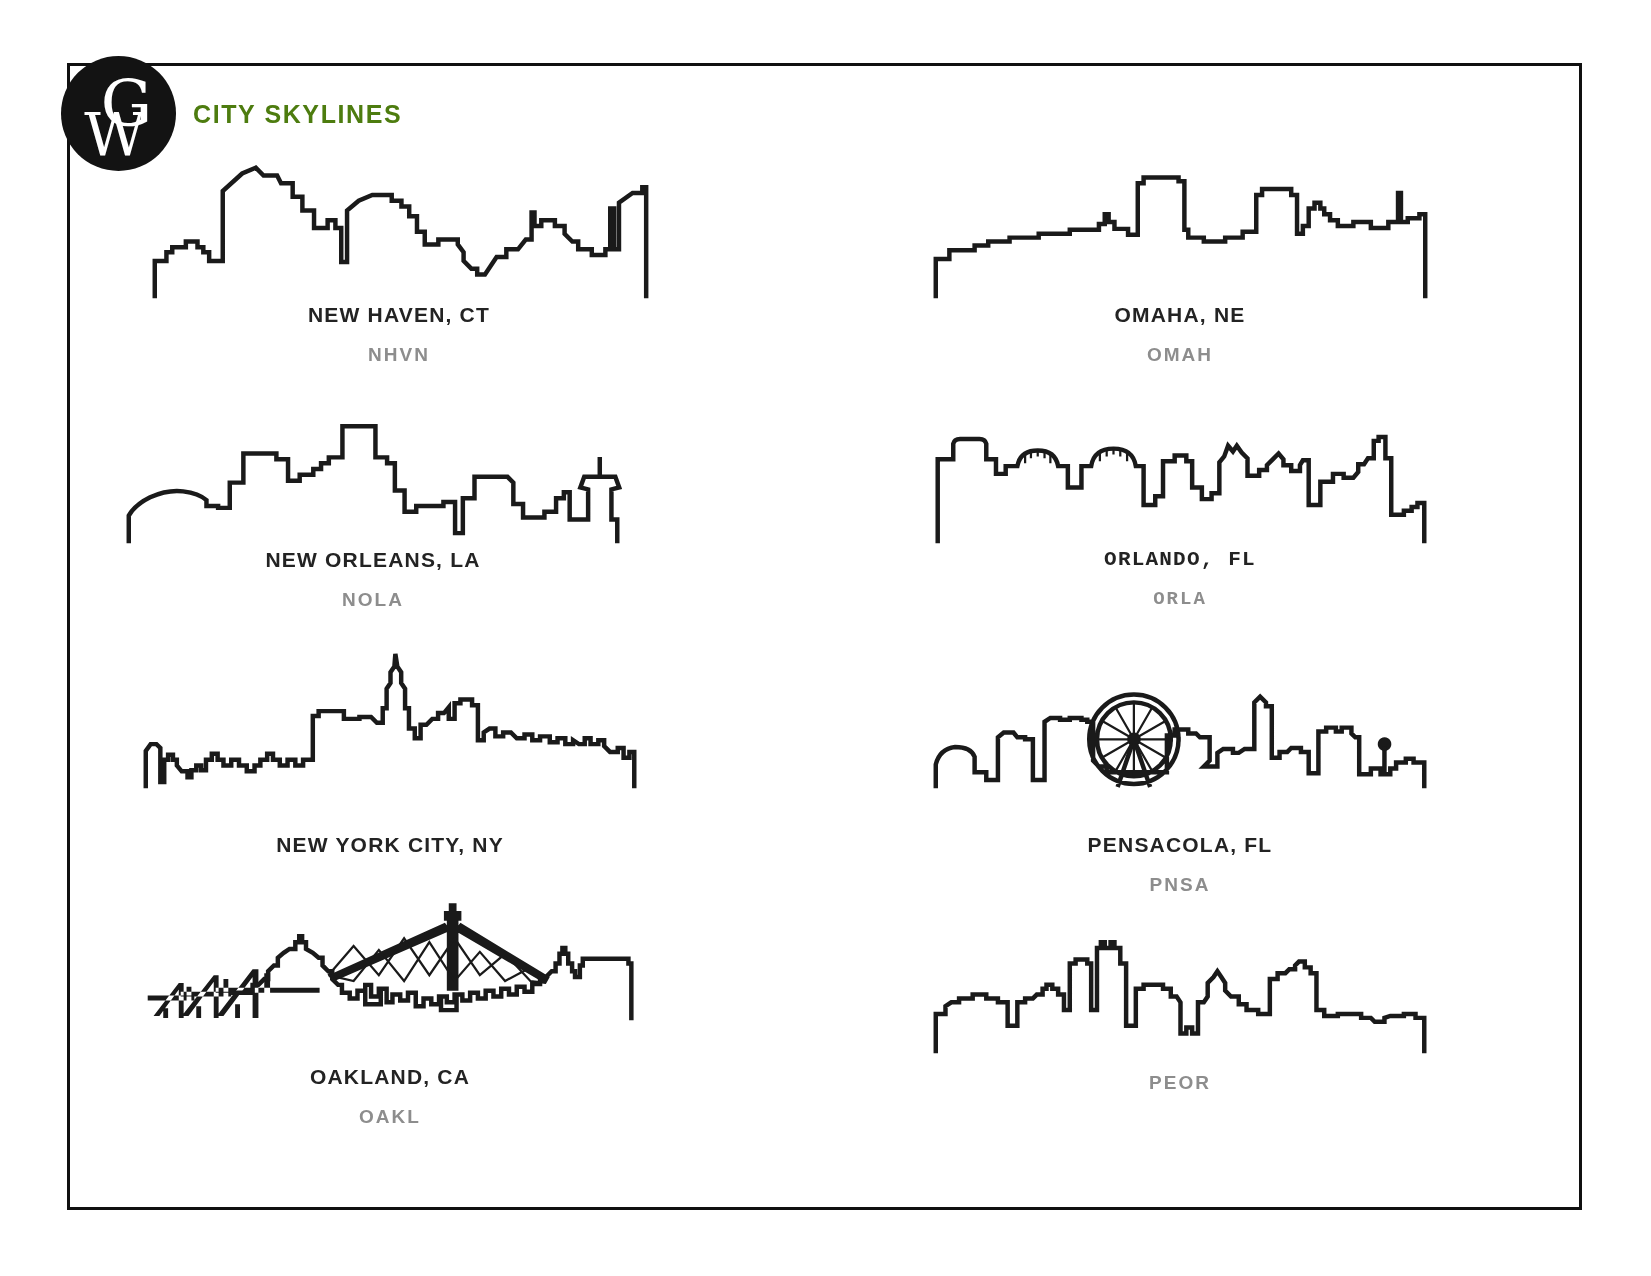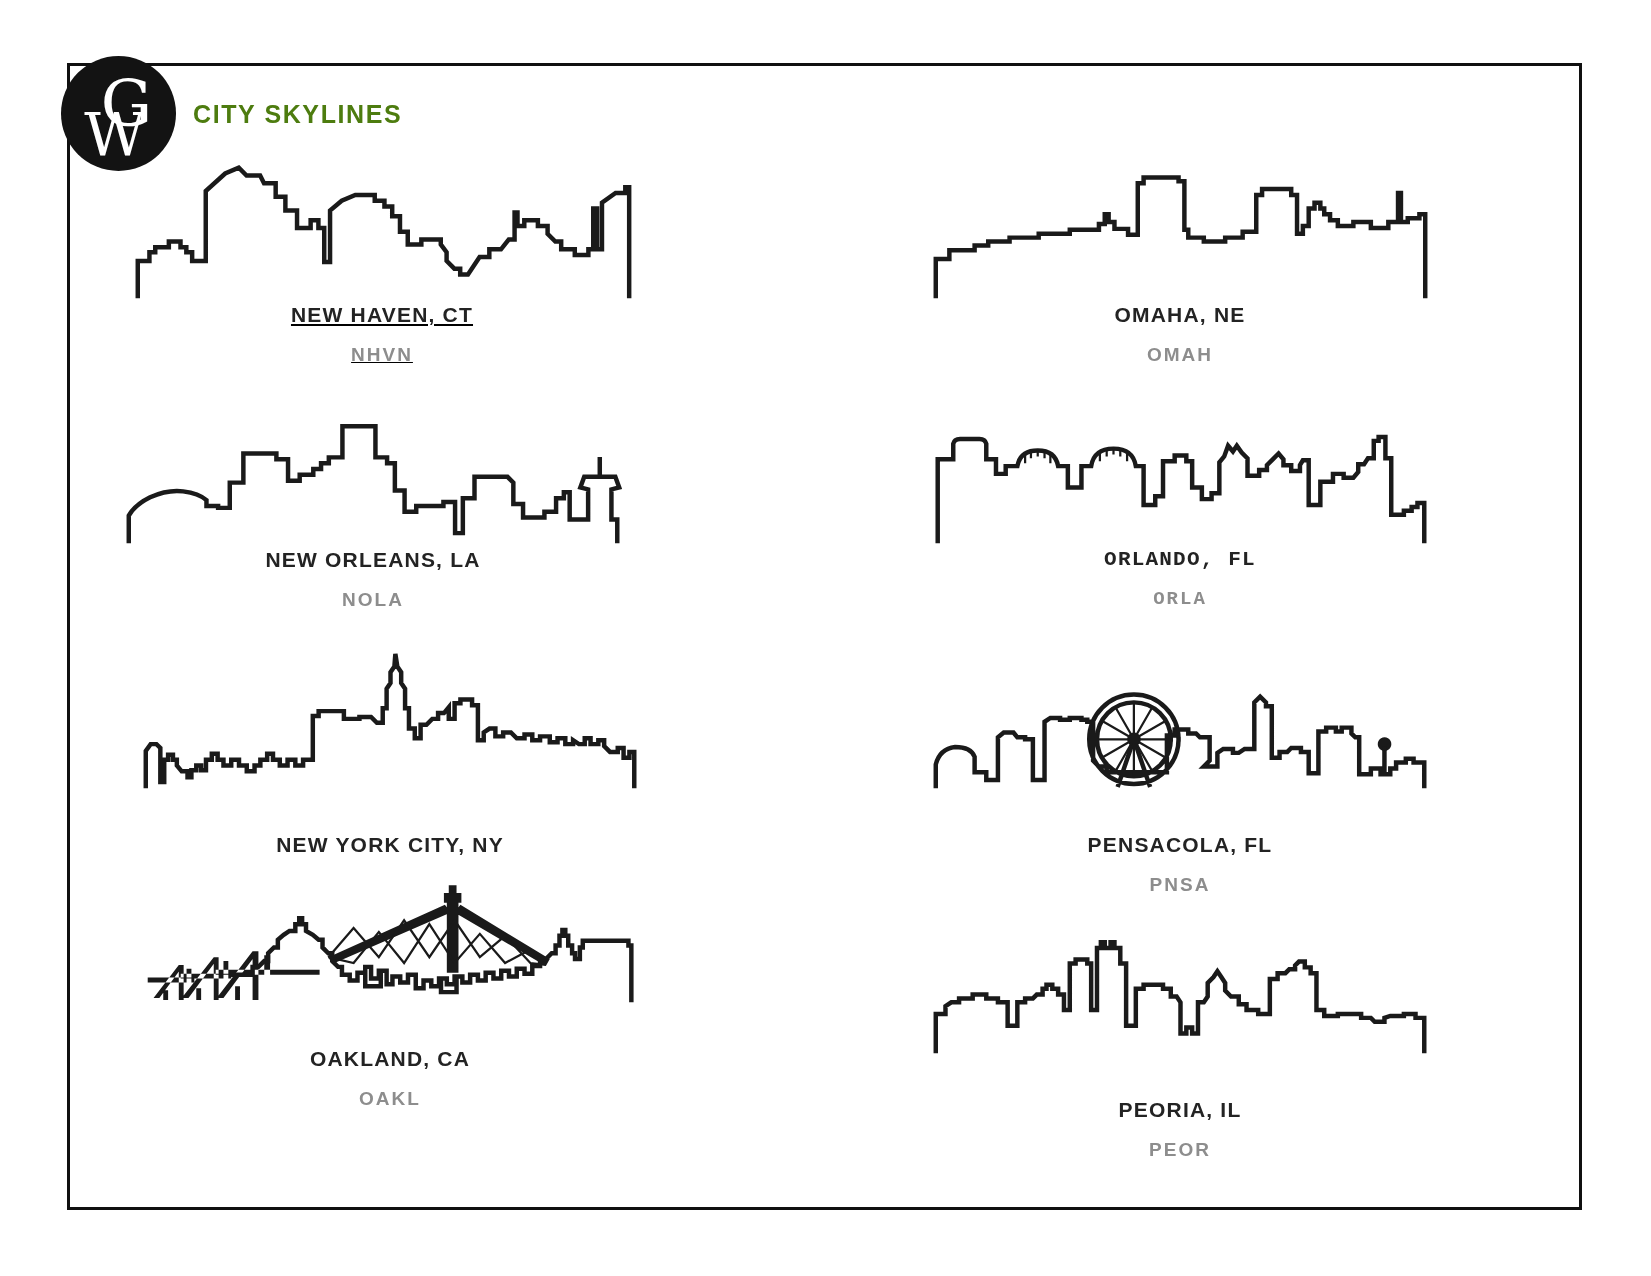--- a/index.html
+++ b/index.html
@@ -11,24 +11,24 @@
   .title{position:absolute;left:193px;top:100px;font-size:25px;font-weight:bold;
          letter-spacing:1.6px;color:#4d7c0f;}
   .card{position:absolute;width:540px;text-align:center;margin:0;}
   .card svg{display:block;margin:0 auto;width:505px;height:150px;overflow:visible;}
   .p-stroke{fill:none;stroke:#1a1a1a;stroke-width:4.6;stroke-linejoin:miter;stroke-linecap:square;}
   .p-thin{fill:none;stroke:#1a1a1a;stroke-width:2.3;stroke-linejoin:miter;stroke-linecap:butt;}
   .p-fill{fill:#1a1a1a;stroke:none;}
   .name{font-size:21px;font-weight:bold;letter-spacing:1.2px;color:#232323;margin-top:3px;}
   .code{font-size:19px;font-weight:bold;letter-spacing:2px;color:#8d8d8d;margin-top:17px;}
   .row3 .name,.row4 .name{margin-top:43px;}
-  .pos-r1c1{left:112px;top:150px;text-decoration:underline;} .pos-r1c2{left:910px;top:150px;}
+  .pos-r1c1{left:129px;top:150px;} .pos-r1c2{left:910px;top:150px;}
   .pos-r2c1{left:103px;top:395px;} .pos-r2c2{left:910px;top:395px;font-family:Liberation Mono, monospace;}
   .pos-r3c1{left:120px;top:640px;} .pos-r3c2{left:910px;top:640px;}
-  .pos-r4c1{left:120px;top:854px;} .pos-r4c2{left:910px;top:905px;}
+  .pos-r4c1{left:120px;top:872px;} .pos-r4c2{left:910px;top:905px;}
 </style>
 </head>
 <body>
 
 <div class="page">
 
   <div class="page-border"></div>
 
   <div class="logo">
     <svg viewBox="0 0 100 100" width="115" height="115">
@@ -123,18 +123,17 @@
     </figcaption>
   </figure>
 
   <figure class="card pos-r4c2 row4">
     <svg viewBox="0 0 520 150">
       <path class="p-fill" d=""></path>
       <path class="p-stroke" d="M8,148 V110 H18 V102 L24,98 H32 V94 H46 V90 H60 V94 H72 V98 H82 V122 H92 V98 H100 V94 H108 L112,90 H118 V84 H122 V80 H128 V84 H134 V90 H140 V106 H146 V58 H152 V54 H164 V58 H168 V106 H174 V42 H178 V36 H182 V42 H188 V36 H192 V42 H198 V58 H204 V122 H214 V84 H222 V80 H242 V84 H250 V92 H256 L260,98 V130 H266 V124 H272 V130 H278 V98 H284 L288,92 V78 L294,72 L298,66 L302,72 L306,78 V86 L312,92 H320 V100 H328 V106 H340 V110 H352 V74 H360 V68 H368 L372,64 H378 V60 L382,56 H388 V62 H394 V68 H400 V106 H408 V112 H422 V110 H446 V114 H456 L460,118 H470 V114 L476,112 H490 V110 H502 V114 H511 V148"></path>
       <path class="p-thin" d=""></path>
     </svg>
     <figcaption>
-      <div class="name">PEORIA, IL</div>
       <div class="code">PEOR</div>
     </figcaption>
   </figure>
 
 </div>
 
 </body></html>

